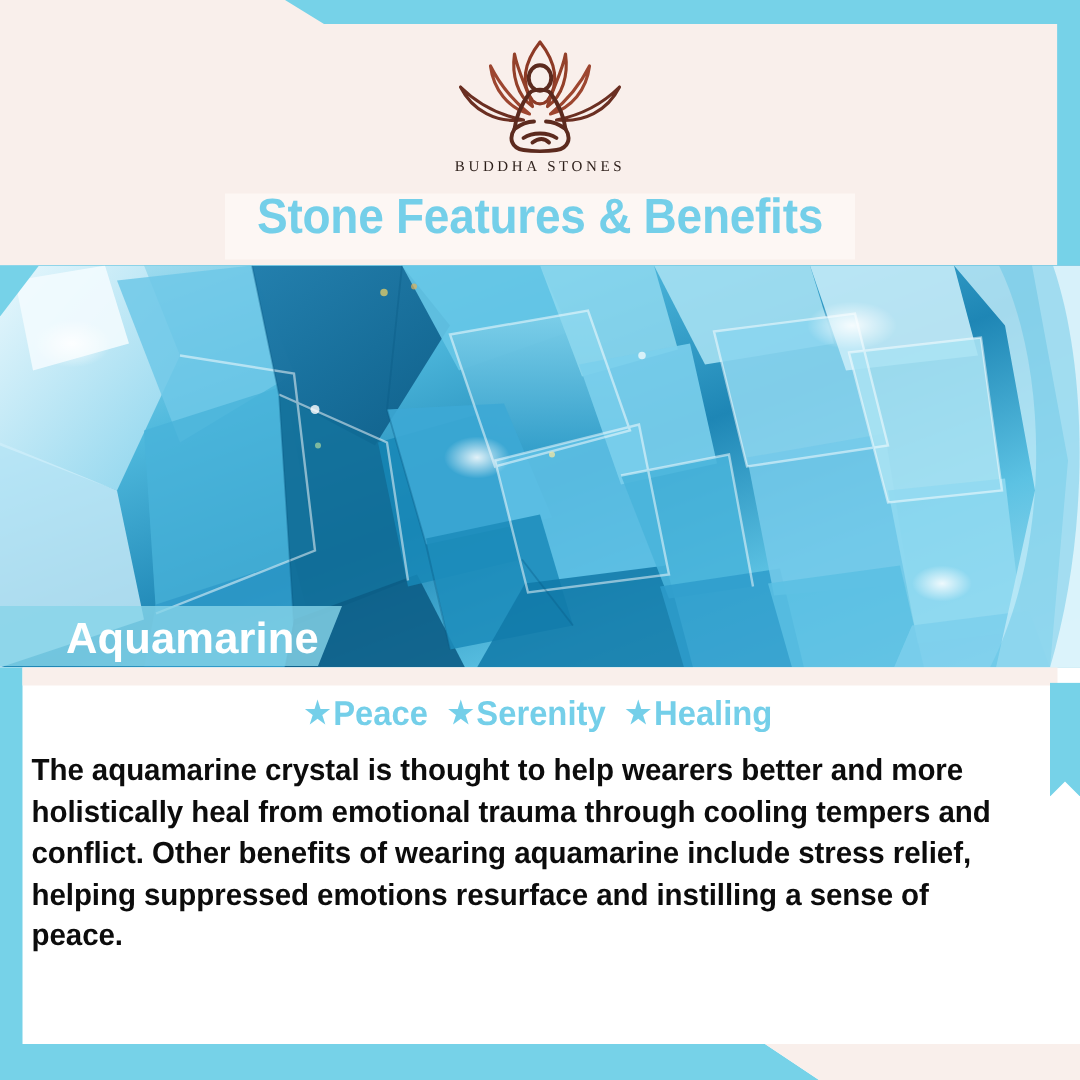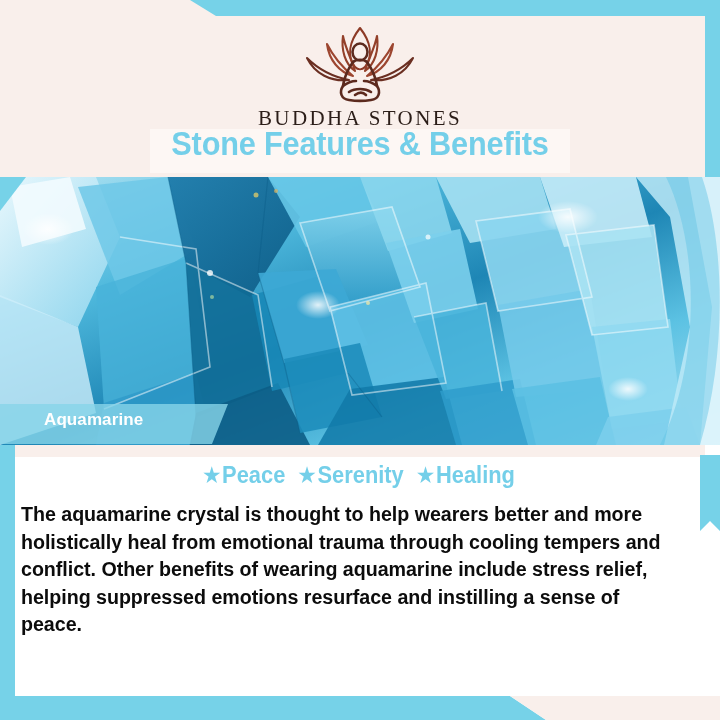--- a/index.html
+++ b/index.html
@@ -47,21 +47,21 @@
     pointer-events: none;
   }
   .logo-mark {
     display: block;
     margin: 0 auto;
   }
   .logo-word {
     display: block;
     margin-top: 2px;
     font-family: "Liberation Serif", serif;
-    font-size: 21px;
+    font-size: 10px;
     letter-spacing: 2.4px;
     color: #2b1d18;
     text-align: center;
   }
 
   .title-plate {
     position: absolute;
     left: 150px; top: 129px;
     width: 420px;
     height: 44px;
@@ -107,21 +107,21 @@
     width: 228px;
     height: 40px;
     background: rgba(135, 212, 232, 0.80);
     -webkit-clip-path: polygon(0 0, 228px 0, 212px 40px, 0 40px);
     clip-path: polygon(0 0, 228px 0, 212px 40px, 0 40px);
   }
   .stone-label-text {
     position: absolute;
     left: 44px; top: 410px;
     font-family: "Liberation Sans", sans-serif;
-    font-size: 17px;
+    font-size: 29px;
     font-weight: bold;
     color: #ffffff;
     letter-spacing: 0.1px;
   }
 
   
   .bottom {
     position: absolute;
     left: 0; top: 445px;
     width: 720px;

